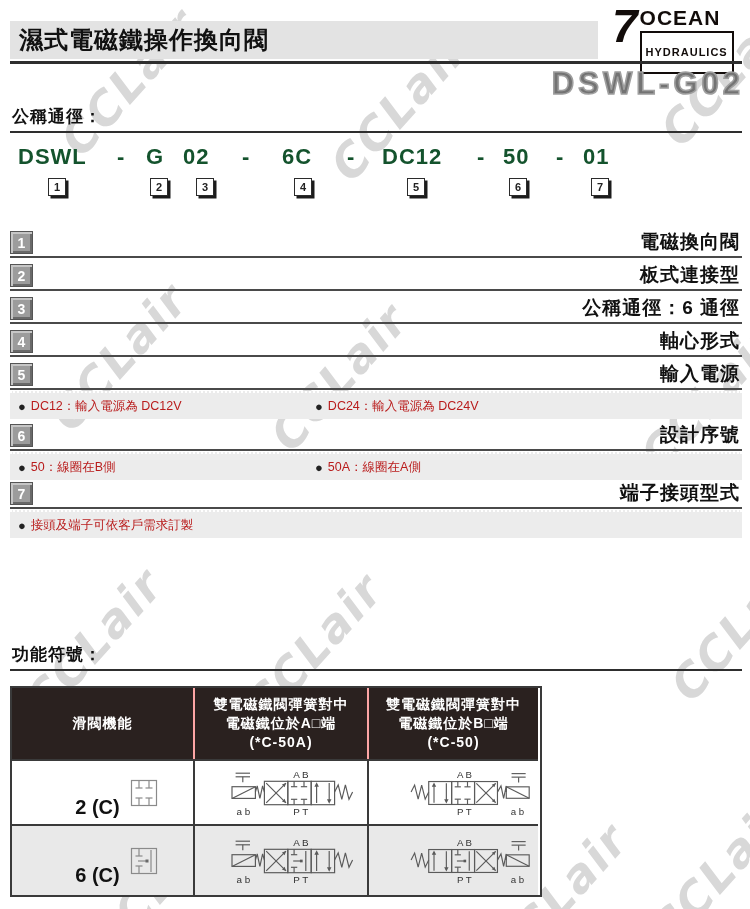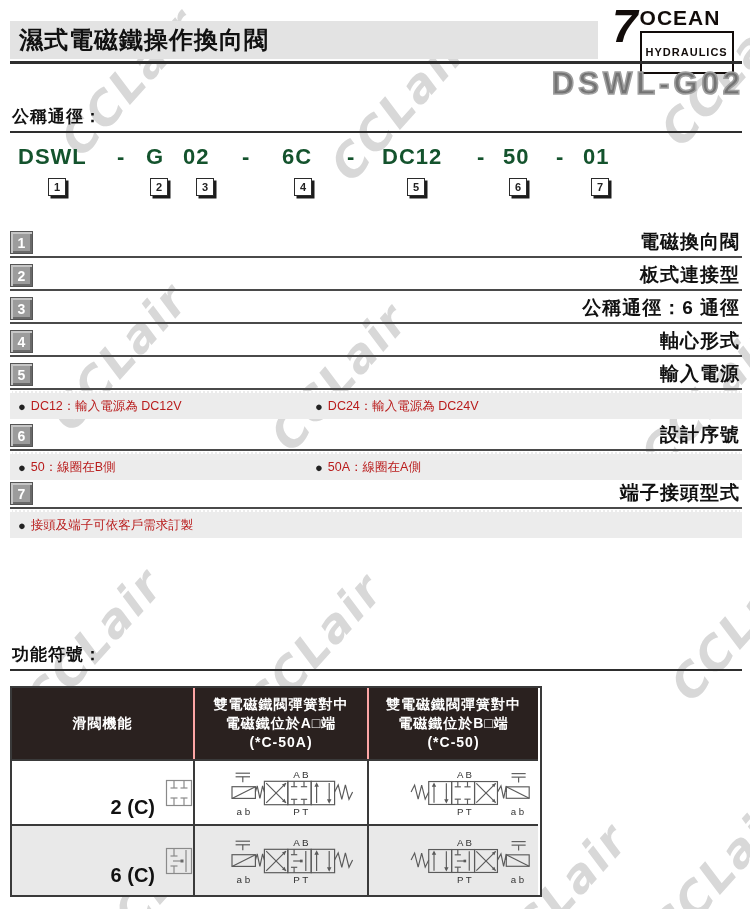--- a/index.html
+++ b/index.html
@@ -101,21 +101,21 @@
     display:grid; grid-template-columns:181px 174px 171px;
     grid-template-rows:71px 65px 71px; background:#fff;
   }
   .th {
     background:#2a211f; color:#fff; display:flex; flex-direction:column;
     align-items:center; justify-content:center; text-align:center;
   }
   .th + .th { border-left:2px solid #fca5a5; }
   .th .ln { font-size:14px; font-weight:bold; line-height:19px; letter-spacing:1px; }
   .td {
-    display:flex; align-items:center; justify-content:flex-end;
+    display:flex; align-items:center; justify-content:center;
     border-top:2px solid #3a3a3a; background:#fff;padding-left:28px;
   }
   .td.c2, .td.c3 { border-left:2px solid #3a3a3a; }
   .td.alt { background:#e9e9e9; }
   .spool-cell { gap:10px; }
   .spool-label { font-size:20px; font-weight:bold; color:#111;margin-top:29px; }
   svg { display:block; }
   .vs line, .vs polyline, .vs rect, .vs path { stroke:#5a5a5a; stroke-width:1.3; fill:none; }
   .vs .fill { fill:#5a5a5a; stroke:none; }
   .vs text { fill:#333; font-size:11px; font-family:"Liberation Sans",sans-serif; stroke:none; }

